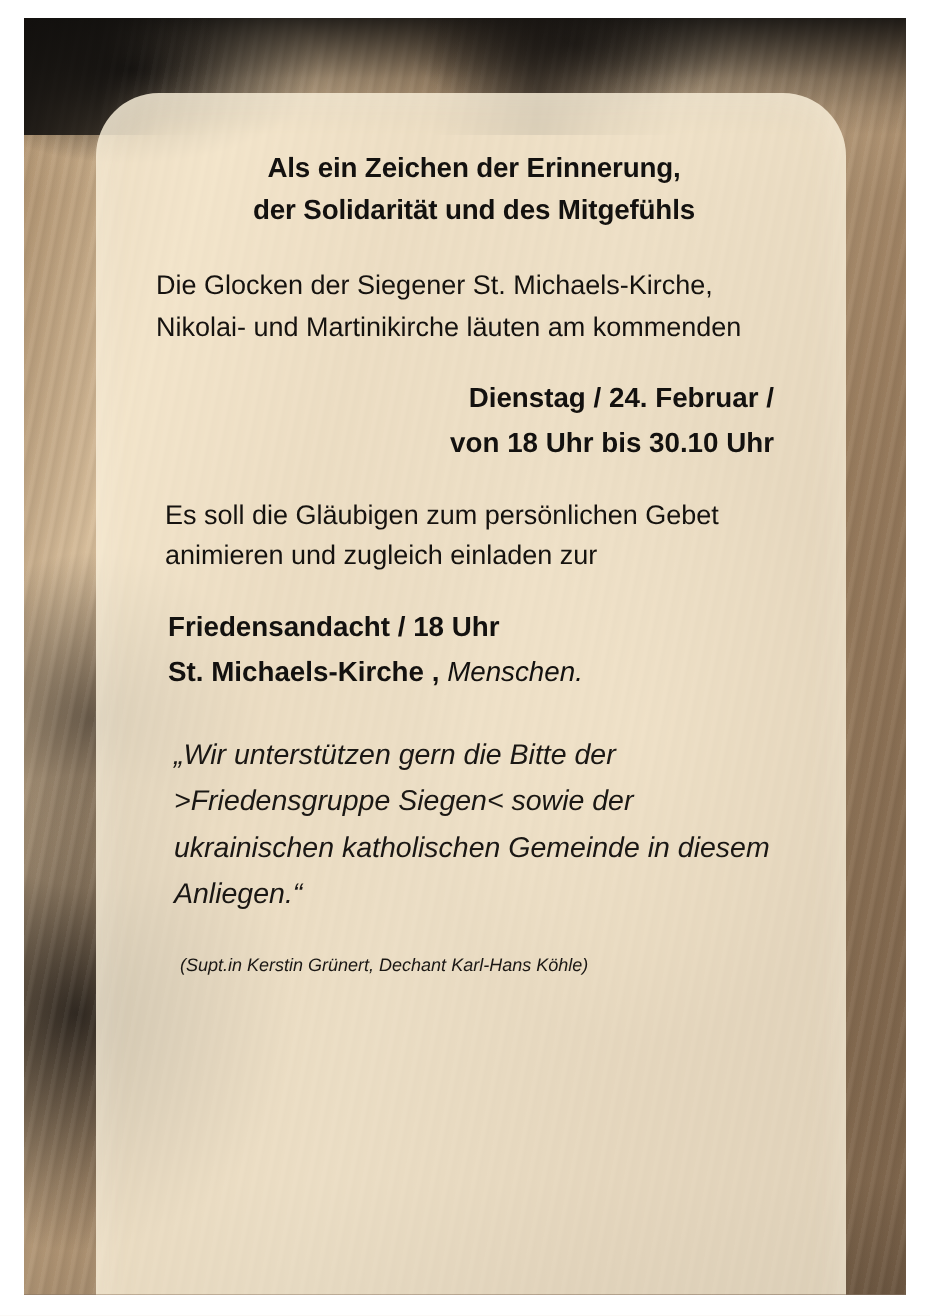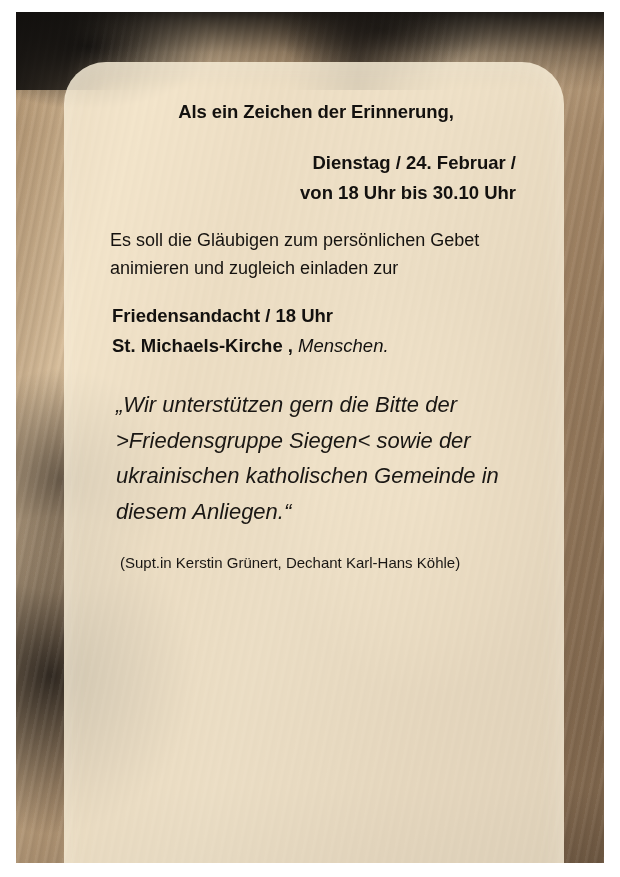--- a/index.html
+++ b/index.html
@@ -131,46 +131,49 @@
     font-size: 18.5px;
     line-height: 1.62;
     color: #13110f;
     margin: 6px 0 26px 0;
     padding-left: 14px;
   }
   .service .place { font-style: italic; font-weight: normal; }
 
   .quote {
     font-style: italic;
-    font-size: 22px;
+    font-size: 19px;
     line-height: 1.62;
     color: #1a1714;
     margin: 16px 0 22px 0;
     padding-left: 18px;
   }
 
   .sign {
-    font-size: 15px;
+    font-style: italic;
+    font-size: 12px;
     line-height: 1.5;
     color: #1a1714;
     padding-left: 22px;
   }
 </style>
 </head>
 <body>
 
 <div class="poster">
   <div class="photo">
 
     <div class="panel">
 
       <div class="headline">
         <div>Als ein Zeichen der Erinnerung,</div>
+        <div>der Solidarität und des Mitgefühls</div>
       </div>
 
+      <p class="para">Die Glocken der Siegener St. Michaels-Kirche, Nikolai- und Martinikirche läuten am kommenden</p>
 
       <div class="datetime">
         <div>Dienstag / 24. Februar /</div>
         <div>von 18 Uhr bis 30.10 Uhr</div>
       </div>
 
 
       <p class="para2">Es soll die Gläubigen zum persönlichen Gebet animieren und zugleich einladen zur</p>
 
       <div class="service">

